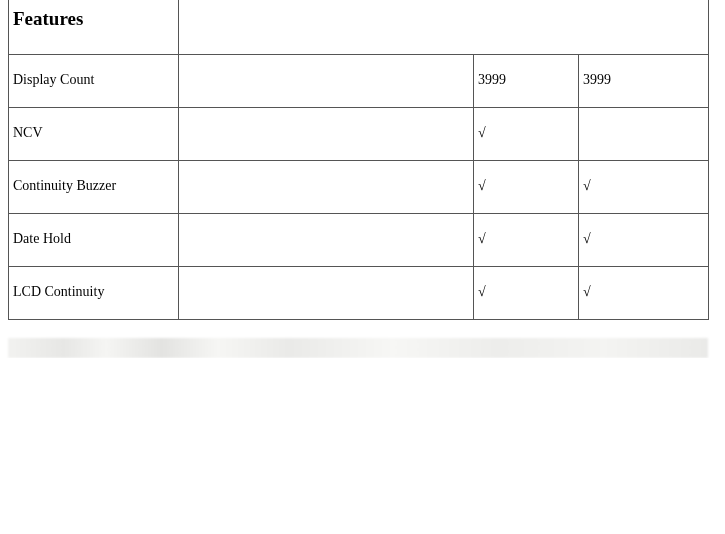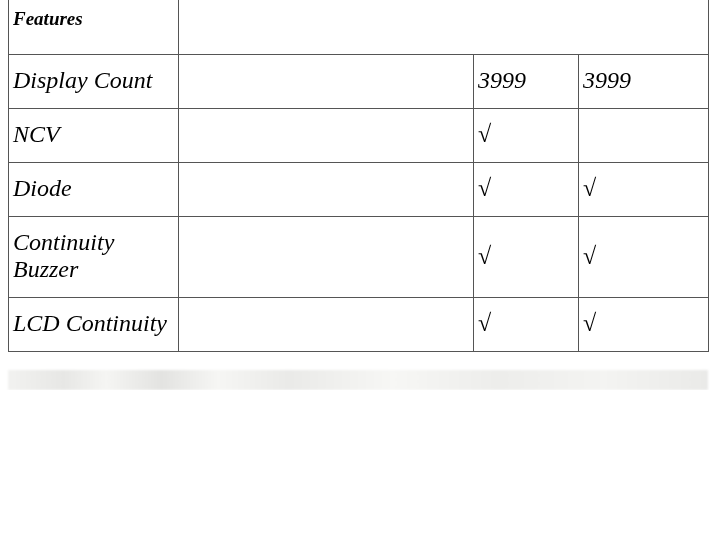--- a/index.html
+++ b/index.html
@@ -8,32 +8,31 @@
     background: #ffffff;
     font-family: Georgia, "Times New Roman", serif;
     color: #000;
     width: 725px;
   }
   table {
     border-collapse: collapse;
     width: 700px;
     margin: 0 0 18px 8px;
     table-layout: fixed;
-    font-style: italic;
   }
   col.c1 { width: 170px; }
   col.c2 { width: 295px; }
   col.c3 { width: 105px; }
   col.c4 { width: 130px; }
   th, td {
     border: 1px solid #555;
     padding: 12px 4px 14px 4px;
     vertical-align: middle;
     text-align: left;
-    font-size: 24px;
+    font-size: 14px;
     font-weight: normal;
     height: 26px;
   }
   tr.header-row td.first {
     font-weight: bold;
     font-size: 19px;
     border-top: none;
   }
   tr.header-row td.rest {
     border-top: none;
@@ -79,27 +78,27 @@
     <td>3999</td>
     <td>3999</td>
   </tr>
   <tr>
     <td>NCV</td>
     <td class="col2"></td>
     <td>√</td>
     <td></td>
   </tr>
   <tr>
-    <td>Diode</td>
+    <td>Continuity Buzzer</td>
     <td class="col2"></td>
     <td>√</td>
     <td>√</td>
   </tr>
   <tr>
-    <td>Continuity Buzzer</td>
+    <td>Date Hold</td>
     <td class="col2"></td>
     <td>√</td>
     <td>√</td>
   </tr>
   <tr>
     <td>LCD Continuity</td>
     <td class="col2"></td>
     <td>√</td>
     <td>√</td>
   </tr>

